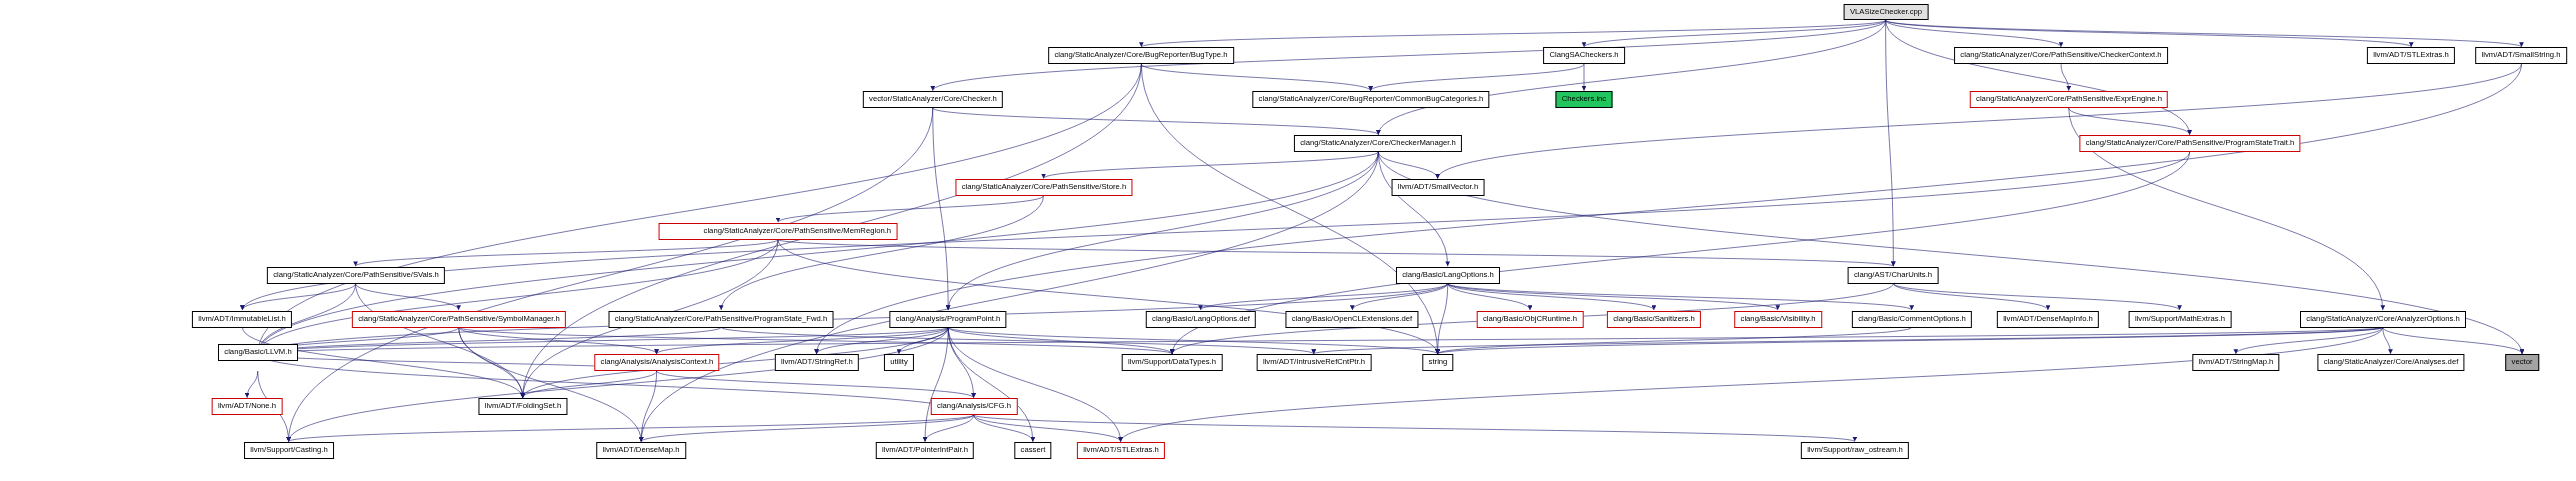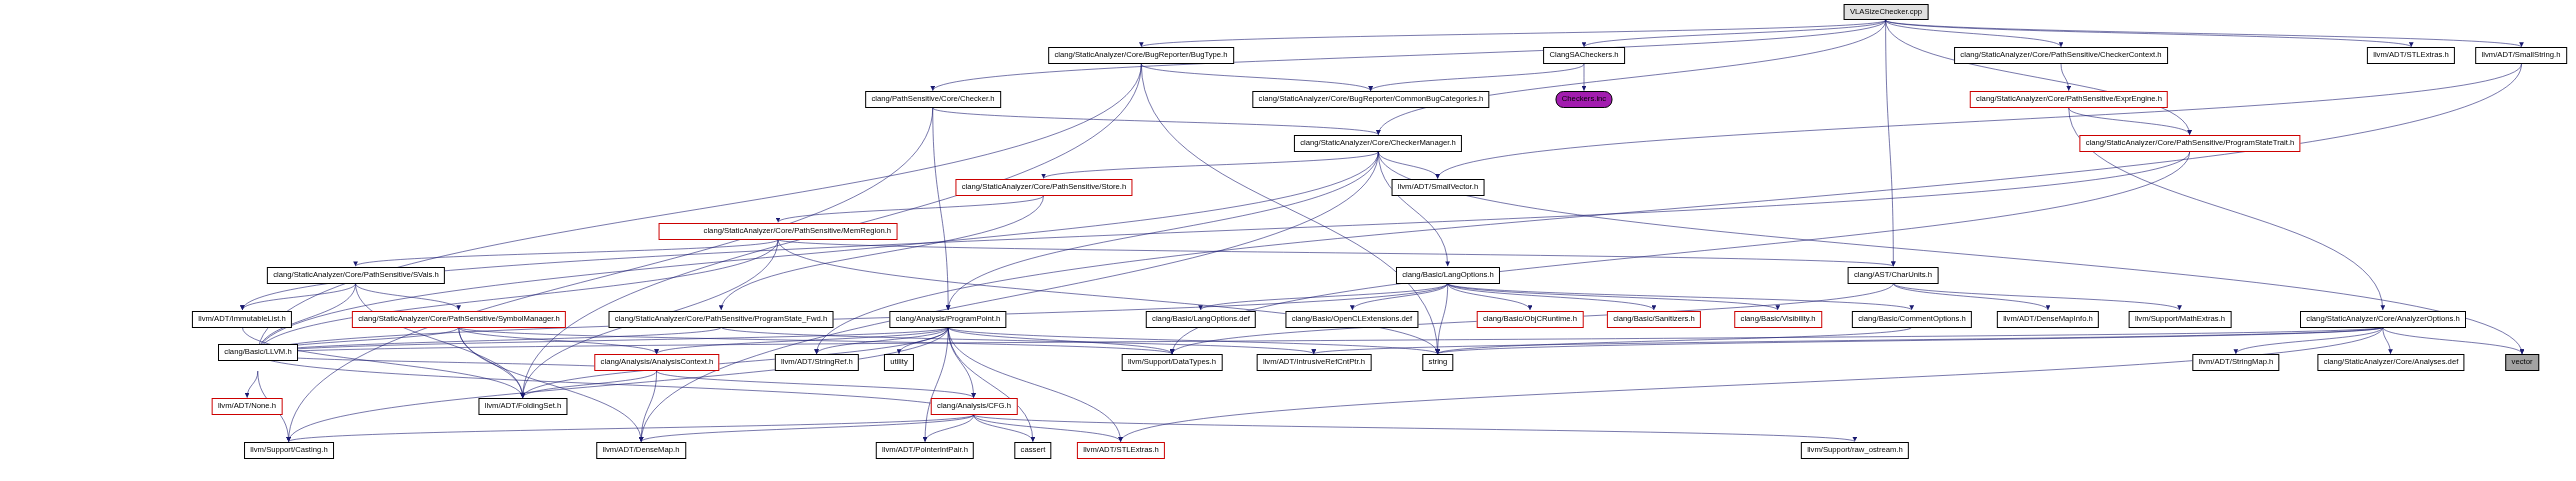--- a/index.html
+++ b/index.html
@@ -137,23 +137,23 @@
       <path d="M 409 552 C 409 611.5, 882 611.5, 882 671" fill="none" stroke="#191970" stroke-width="1" marker-end="url(#arrowhead)"></path>
       <path d="M 3226 552 C 3226 574.5, 2426 574.5, 2426 597" fill="none" stroke="#191970" stroke-width="1" marker-end="url(#arrowhead)"></path>
     </svg>
 
 <div class="node root" style="left: 1886px; top: 3.6px; border-color: rgb(0, 0, 0); background: rgb(224, 224, 224); color: rgb(0, 0, 0);">VLASizeChecker.cpp</div>
     <div class="node" style="left: 1141px; top: 47px; border-color: rgb(0, 0, 0); background: rgb(255, 255, 255); color: rgb(0, 0, 0);">clang/StaticAnalyzer/Core/BugReporter/BugType.h</div>
     <div class="node" style="left: 1584px; top: 47px; border-color: rgb(0, 0, 0); background: rgb(255, 255, 255); color: rgb(0, 0, 0);">ClangSACheckers.h</div>
     <div class="node" style="left: 2061px; top: 47px; border-color: rgb(0, 0, 0); background: rgb(255, 255, 255); color: rgb(0, 0, 0);">clang/StaticAnalyzer/Core/PathSensitive/CheckerContext.h</div>
     <div class="node" style="left: 2411px; top: 47px; border-color: rgb(0, 0, 0); background: rgb(255, 255, 255); color: rgb(0, 0, 0);">llvm/ADT/STLExtras.h</div>
     <div class="node" style="left: 2521px; top: 47px; border-color: rgb(0, 0, 0); background: rgb(255, 255, 255); color: rgb(0, 0, 0);">llvm/ADT/SmallString.h</div>
-    <div class="node" style="left: 933px; top: 91px; border-color: rgb(0, 0, 0); background: rgb(255, 255, 255); color: rgb(0, 0, 0);">clang/PathSensitive/Core/Checker.h</div>
+    <div class="node" style="left: 933px; top: 91px; border-color: rgb(0, 0, 0); background: rgb(255, 255, 255); color: rgb(0, 0, 0);">vector/StaticAnalyzer/Core/Checker.h</div>
     <div class="node" style="left: 1371px; top: 91px; border-color: rgb(0, 0, 0); background: rgb(255, 255, 255); color: rgb(0, 0, 0);">clang/StaticAnalyzer/Core/BugReporter/CommonBugCategories.h</div>
-    <div class="node" style="left: 1584px; top: 91px; border-color: rgb(0, 0, 0); background: #a21caf; color: rgb(0, 0, 0); border-radius: 8px;">Checkers.inc</div>
+    <div class="node" style="left: 1584px; top: 91px; border-color: rgb(0, 0, 0); background: #22c55e; color: rgb(0, 0, 0);">Checkers.inc</div>
     <div class="node truncated" style="left: 2069px; top: 91px; border-color: rgb(204, 0, 0); background: rgb(255, 255, 255); color: rgb(0, 0, 0);">clang/StaticAnalyzer/Core/PathSensitive/ExprEngine.h</div>
     <div class="node" style="left: 1378px; top: 135px; border-color: rgb(0, 0, 0); background: rgb(255, 255, 255); color: rgb(0, 0, 0);">clang/StaticAnalyzer/Core/CheckerManager.h</div>
     <div class="node truncated" style="left: 2190px; top: 135px; border-color: rgb(204, 0, 0); background: rgb(255, 255, 255); color: rgb(0, 0, 0);">clang/StaticAnalyzer/Core/PathSensitive/ProgramStateTrait.h</div>
     <div class="node truncated" style="left: 1044px; top: 179px; border-color: rgb(204, 0, 0); background: rgb(255, 255, 255); color: rgb(0, 0, 0);">clang/StaticAnalyzer/Core/PathSensitive/Store.h</div>
     <div class="node" style="left: 1438px; top: 179px; border-color: rgb(0, 0, 0); background: rgb(255, 255, 255); color: rgb(0, 0, 0);">llvm/ADT/SmallVector.h</div>
     <div class="node truncated" style="left: 778px; top: 223px; border-color: rgb(204, 0, 0); background: rgb(255, 255, 255); color: rgb(0, 0, 0); padding-left: 44px;">clang/StaticAnalyzer/Core/PathSensitive/MemRegion.h</div>
     <div class="node" style="left: 356px; top: 267px; border-color: rgb(0, 0, 0); background: rgb(255, 255, 255); color: rgb(0, 0, 0);">clang/StaticAnalyzer/Core/PathSensitive/SVals.h</div>
     <div class="node" style="left: 1448px; top: 267px; border-color: rgb(0, 0, 0); background: rgb(255, 255, 255); color: rgb(0, 0, 0);">clang/Basic/LangOptions.h</div>
     <div class="node" style="left: 1893px; top: 267px; border-color: rgb(0, 0, 0); background: rgb(255, 255, 255); color: rgb(0, 0, 0);">clang/AST/CharUnits.h</div>
     <div class="node" style="left: 242px; top: 311px; border-color: rgb(0, 0, 0); background: rgb(255, 255, 255); color: rgb(0, 0, 0);">llvm/ADT/ImmutableList.h</div>

